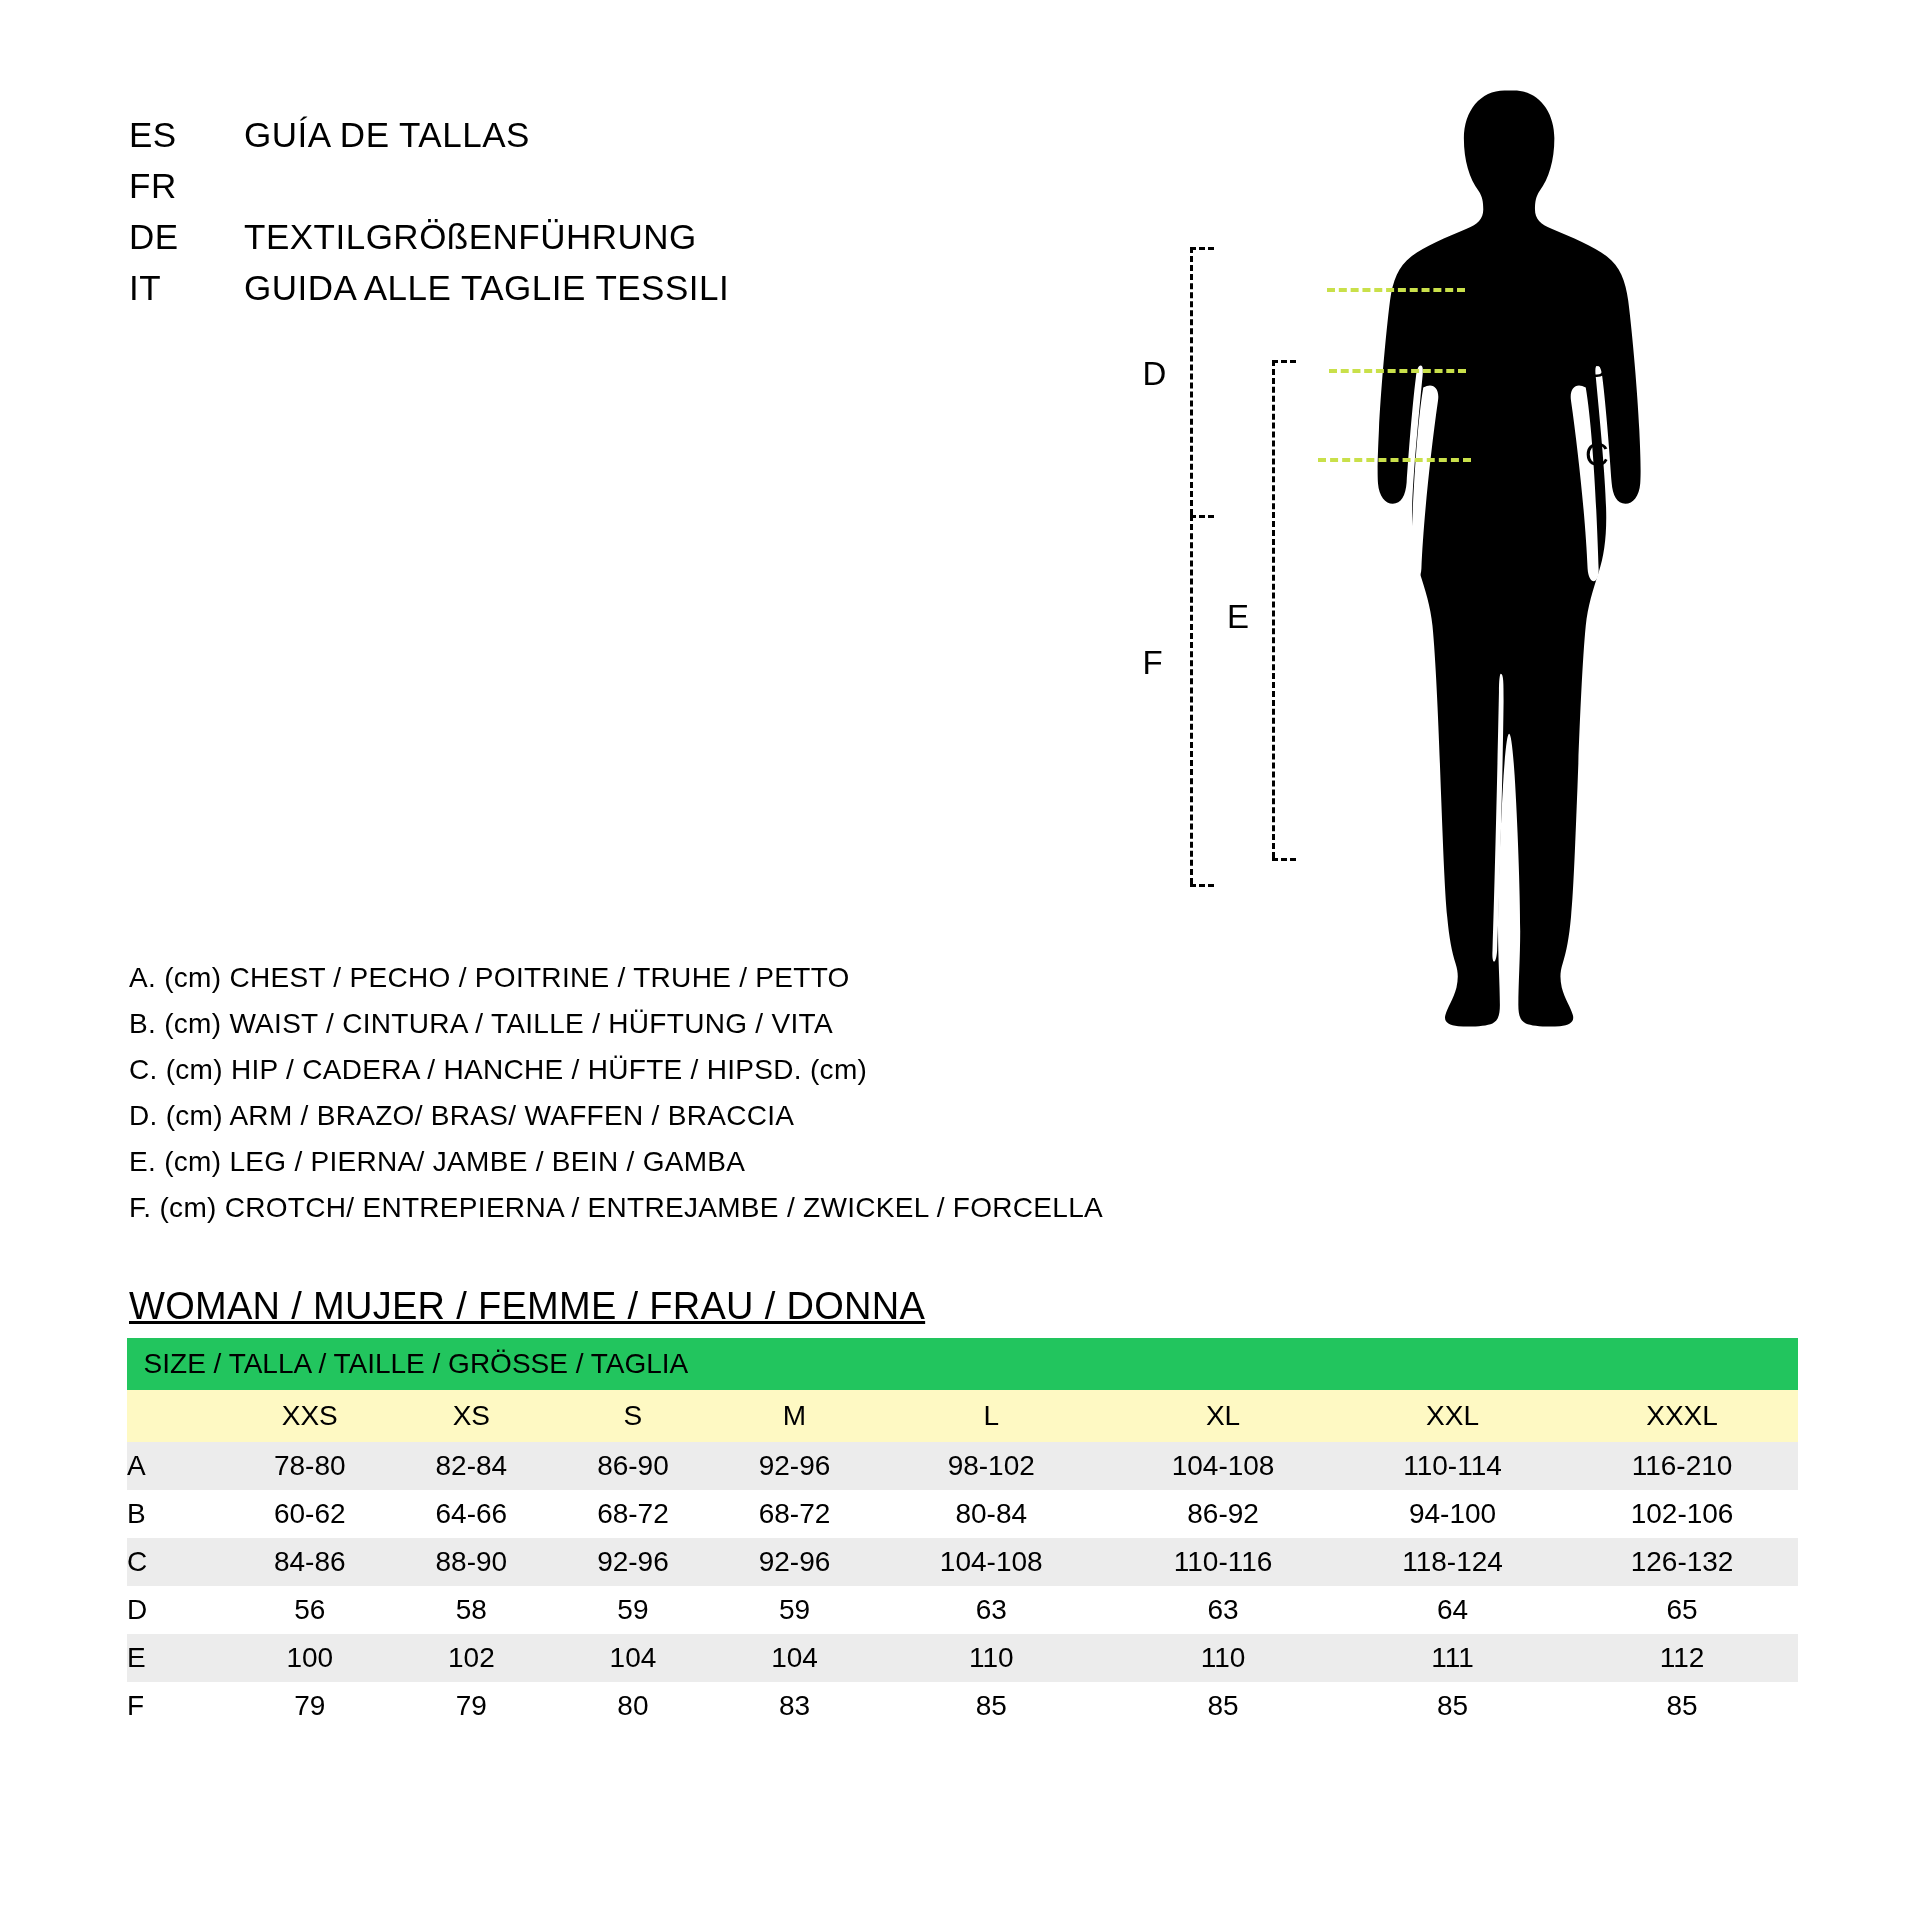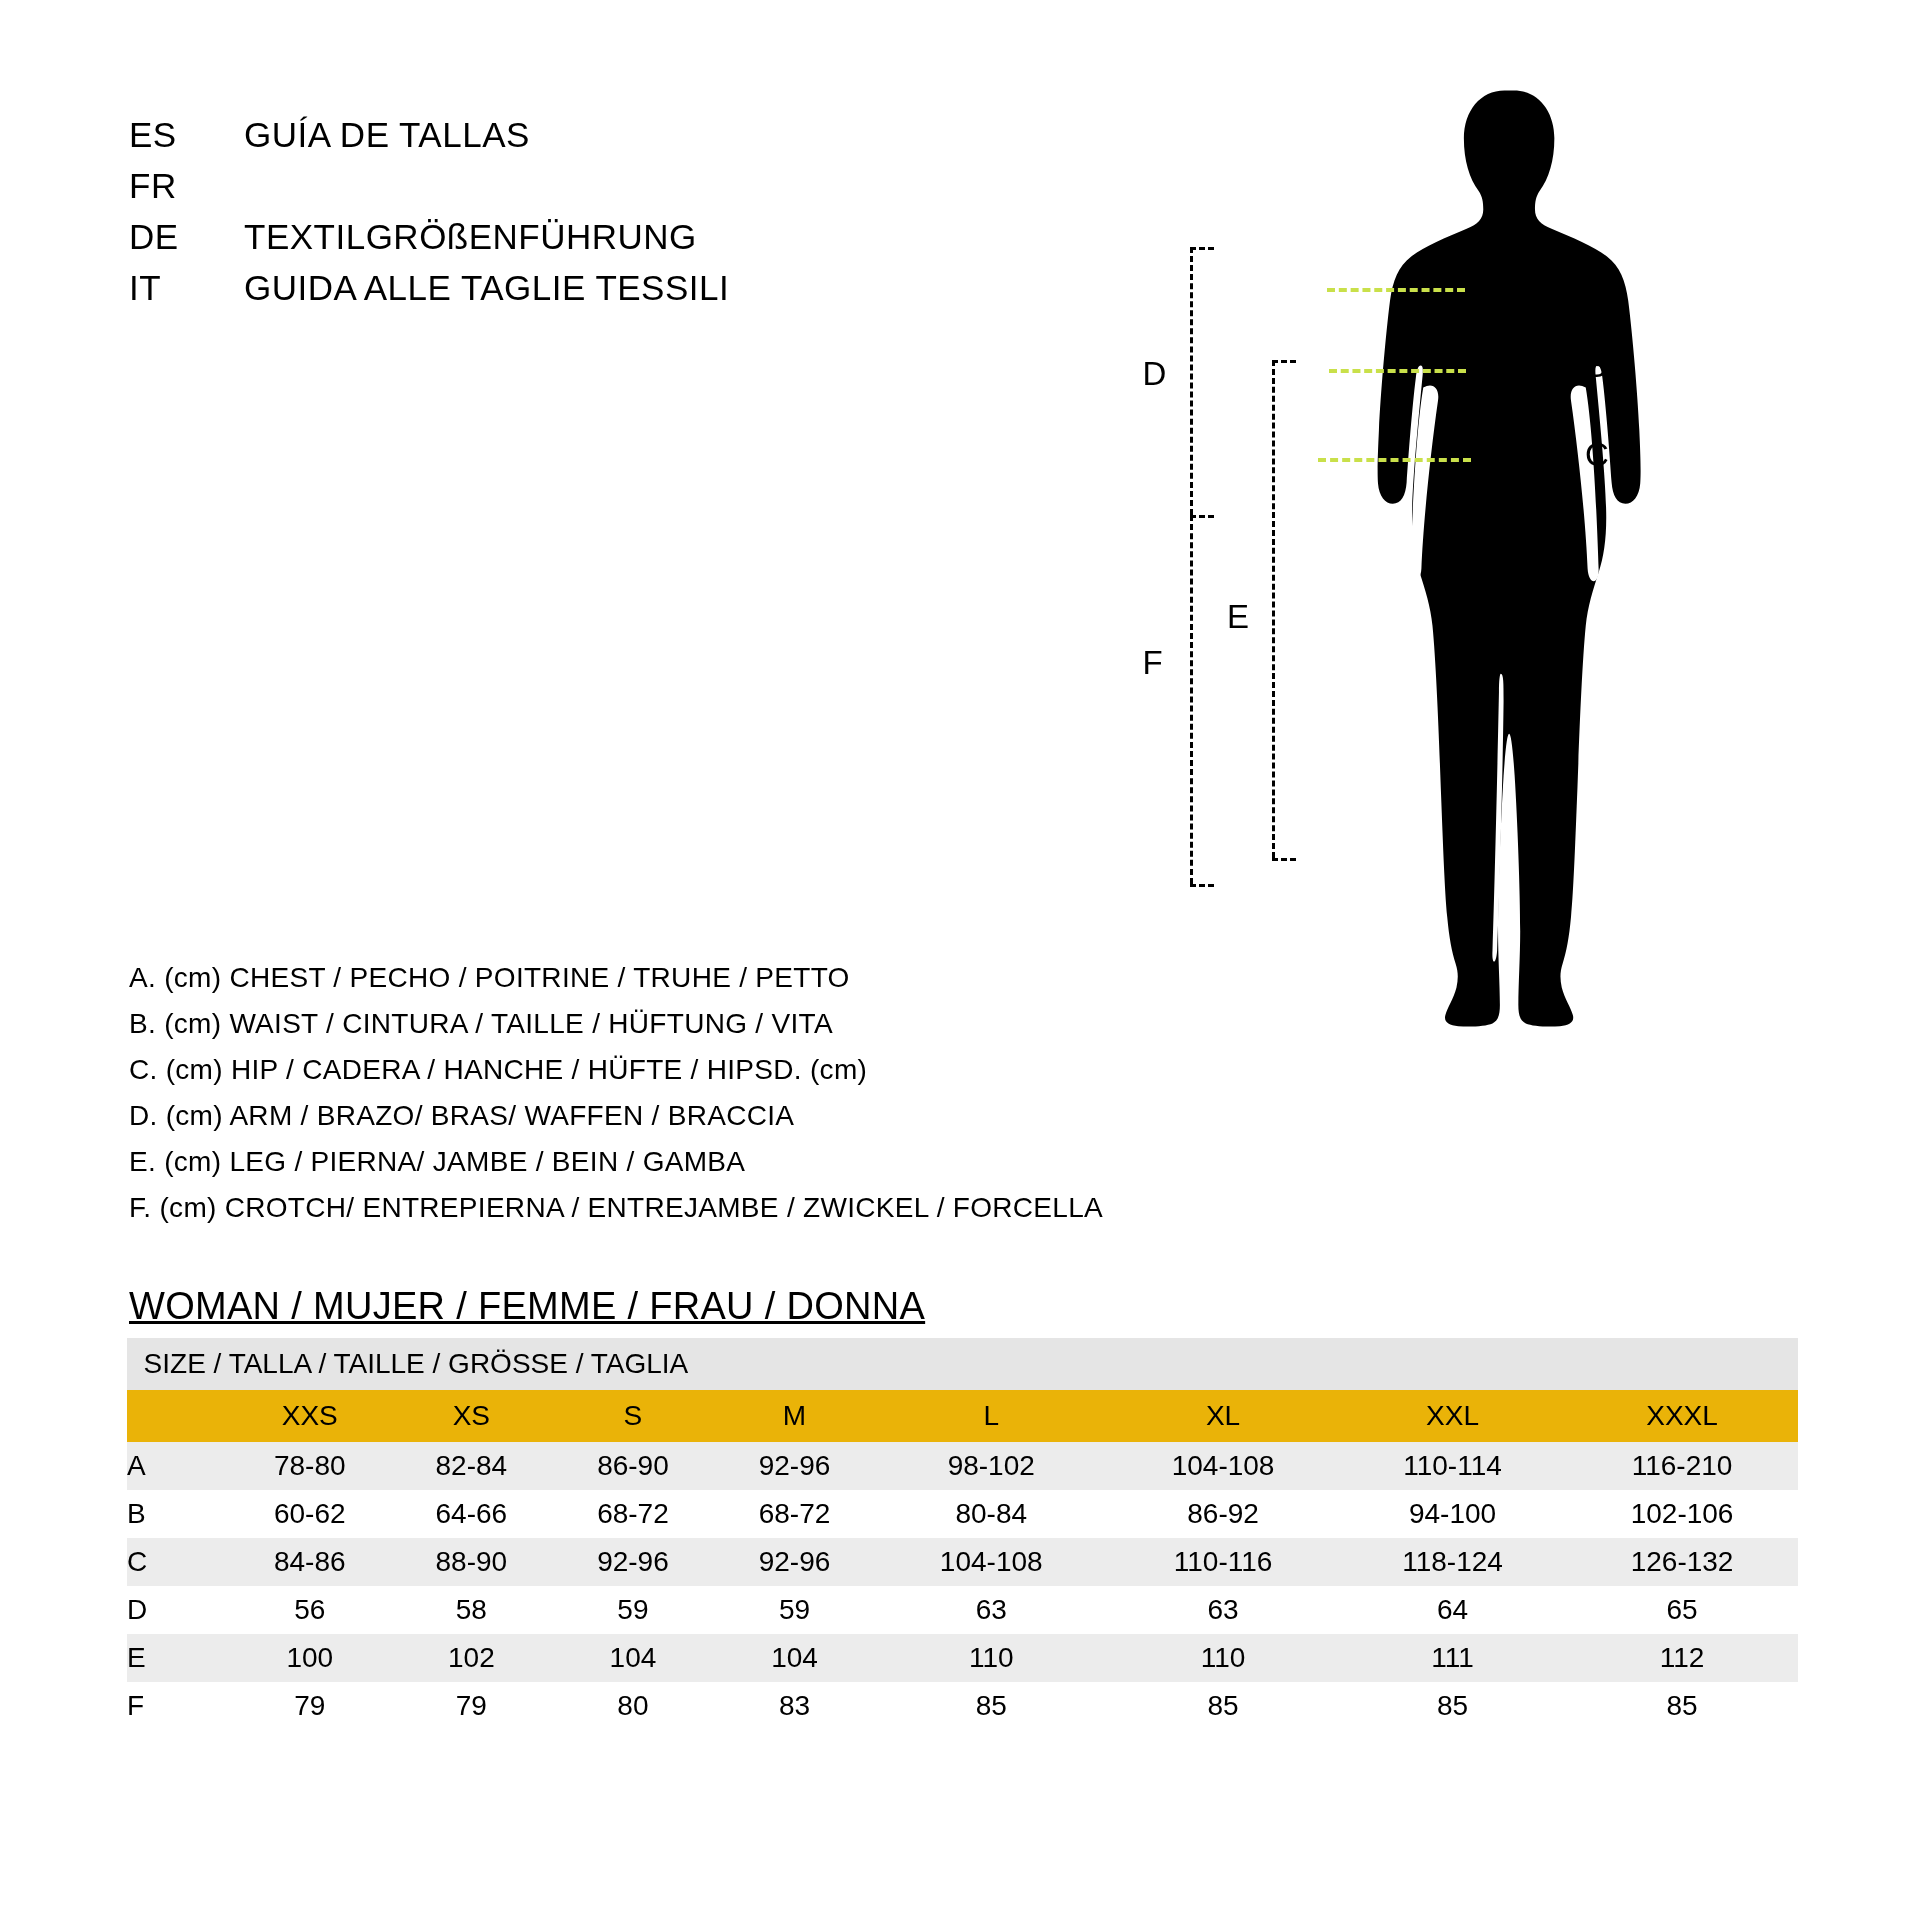--- a/index.html
+++ b/index.html
@@ -118,28 +118,28 @@
     font-size: 28px;
   }
   table.size-table td, table.size-table th {
     padding: 0;
     height: 48px;
     font-weight: normal;
     text-align: center;
     color: #000;
   }
   table.size-table tr.header-row td {
-    background: #e5e5e5;
+    background: #22c55e;
     text-align: left;
     padding-left: 16.6px;
     font-size: 28px;
     height: 52px;
   }
   table.size-table tr.sizes-row td {
-    background: #eab308;
+    background: #fef9c3;
     height: 52px;
   }
   table.size-table tr.shade td {
     background: #ececec;
   }
   table.size-table tr.plain td {
     background: #ffffff;
   }
   td.rowlabel {
     text-align: left !important;

